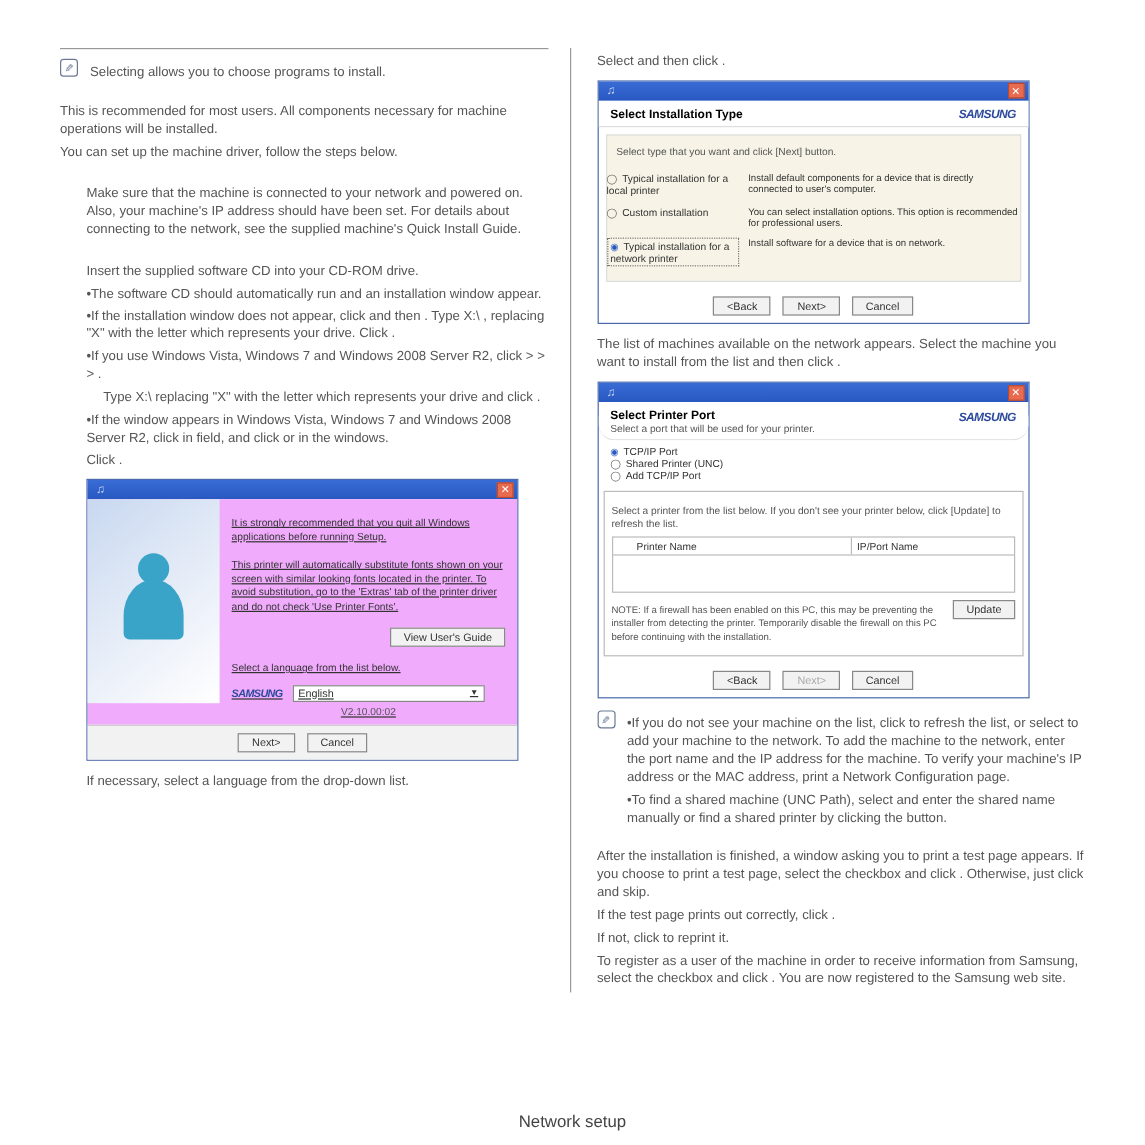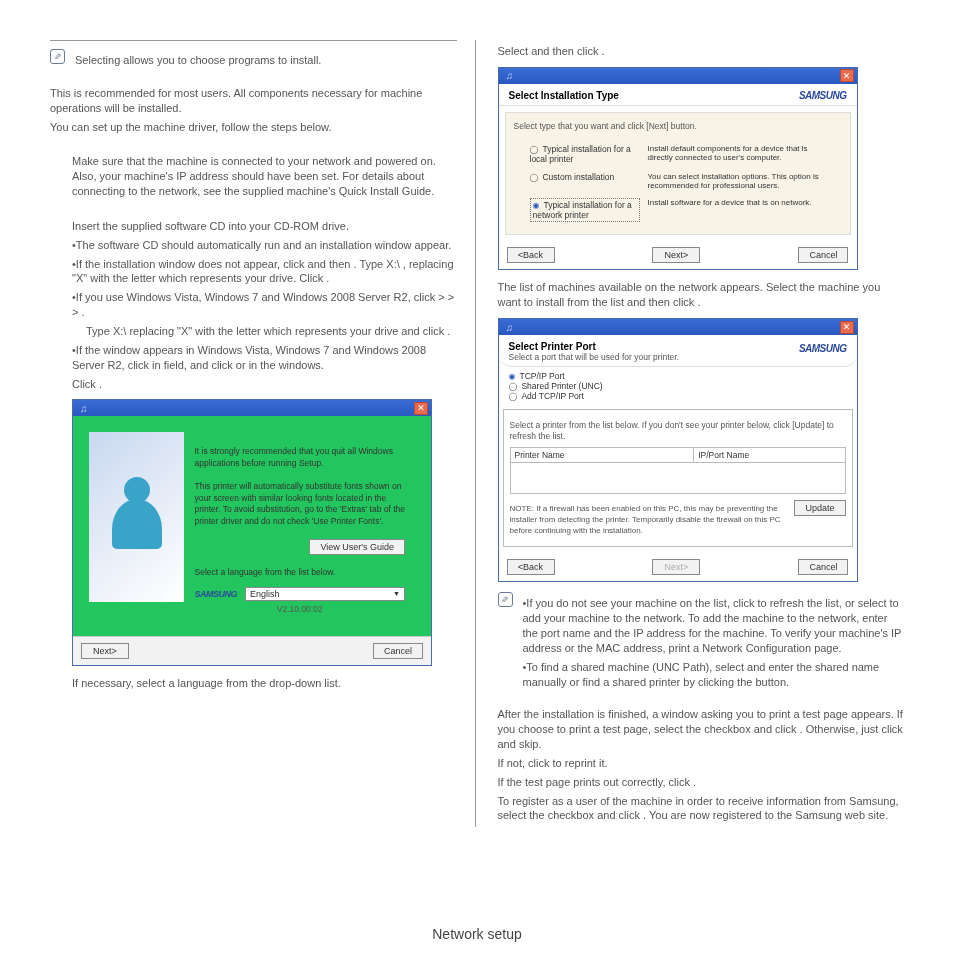--- a/index.html
+++ b/index.html
@@ -57,34 +57,34 @@
   }
   .dialog-header strong { font-size: 10px; font-weight: bold; color:#000; }
   .samsung-logo {
     font-style: italic; font-weight: bold; color: #2b4a9b; font-size: 10px; letter-spacing: -0.5px;
   }
   .btn {
     display: inline-block; border: 1px solid #888; background: #f2f2f2;
     padding: 2px 10px; font-size: 9px; color: #333; min-width: 48px; text-align:center;
   }
   .btn.disabled { color: #aaa; }
-  .btn-row { display: flex; justify-content: space-between; gap: 10px; padding: 6px 8px; }
+  .btn-row { display: flex; justify-content: center; gap: 10px; padding: 6px 8px; }
   .radio::before { content: "◯"; margin-right: 4px; font-size: 8px; color:#555;}
   .radio.sel::before { content: "◉"; color:#2858c0;}
   .dotted { border:1px dotted #777; padding:1px 2px; }
   .group { border:1px solid #bbb; margin:6px 4px; padding:6px; font-size:8.5px; color:#444;}
   .port-table { border:1px solid #bbb; margin-top:4px; }
   .port-th { display:flex; border-bottom:1px solid #bbb; }
   .port-th div { padding:2px 4px; font-size:8.5px; color:#333; border-right:1px solid #bbb; }
-  .port-th div:first-child { flex:0 0 55%; }
+  .port-th div:first-child { flex:0 0 55%;margin-left:16px; }
   .port-th div:last-child { border-right:none; flex:1; }
   .port-body { height:30px; }
 
   
-  .dialog1-body { display:flex; gap:6px; padding:16px; background:#22c55e;}
+  .dialog1-body { display:flex; gap:6px; padding:0; background:#f0abfc;text-decoration:underline;}
   .dialog1-left {
     width: 110px; height: 170px;
     background: linear-gradient(140deg,#c8d8f0 0%, #e8eef8 55%, #fff 100%);
     display:flex; align-items:center; justify-content:center;
   }
   .person-icon { width:70px; height:80px; position:relative; }
   .person-icon .head { width:26px; height:26px; background:#3aa3c8; border-radius:50%; position:absolute; top:0; left:22px;}
   .person-icon .body { width:50px; height:50px; background:#3aa3c8; border-radius:50% 50% 10% 10%/60% 60% 10% 10%; position:absolute; top:22px; left:10px;}
   .dialog1-right { flex:1; padding: 10px 10px 6px 4px; display:flex; flex-direction:column; }
   .dialog1-right p { font-size:8.5px; color:#333; margin-bottom:8px;}
@@ -92,21 +92,21 @@
     border:1px solid #888; background:#fff; width: 160px; padding:1px 4px; font-size:9px;
     display:flex; justify-content:space-between; align-items:center;
   }
   .lang-select::after { content:"▼"; font-size:7px; color:#333; }
   .ver { text-align:center; font-size:8.5px; color:#555; padding-top:3px;}
   .footer {
     position: absolute; bottom: 12px; left: 0; right: 0; text-align: center;
     font-size: 14px; color: #444;
   }
   .inst-panel { background:#f7f3e6; border:1px solid #ddd; margin:6px; padding-bottom:8px; font-size:8.5px;}
-  .inst-row { display:flex; align-items:flex-start; gap:8px; padding:4px 24px;}
+  .inst-row { display:flex; align-items:flex-start; gap:8px; padding:4px 0;}
   .inst-row .label { flex:0 0 110px; color:#333;}
   .inst-row .desc { flex:1; color:#333; font-size:8px;}
 </style>
 </head>
 <body>
 
 <div class="columns">
 
   <div class="col col-left">
     <div class="hr"></div>
@@ -240,19 +240,19 @@
     </div>
 
     <div class="note-box">
       <span class="note-icon"></span>
       <div>
         <p>•If you do not see your machine on the list, click             to refresh the list, or select                                to add your machine to the network. To add the machine to the network, enter the port name and the IP address for the machine. To verify your machine's IP address or the MAC address, print a Network Configuration page.</p>
         <p>•To find a shared machine (UNC Path), select                              and enter the shared name manually or find a shared printer by clicking the               button.</p>
       </div>
     </div>
     <p>After the installation is finished, a window asking you to print a test page appears. If you choose to print a test page, select the checkbox and click        . Otherwise, just click        and skip.</p>
+    <p>If the test page prints out correctly, click        .</p>
     <p>If not, click        to reprint it.</p>
-    <p>If the test page prints out correctly, click        .</p>
     <p>To register as a user of the machine in order to receive information from Samsung, select the checkbox and click             . You are now registered to the Samsung web site.</p>
   </div>
 </div>
 
 <div class="footer">Network setup</div>
 
 </body></html>

